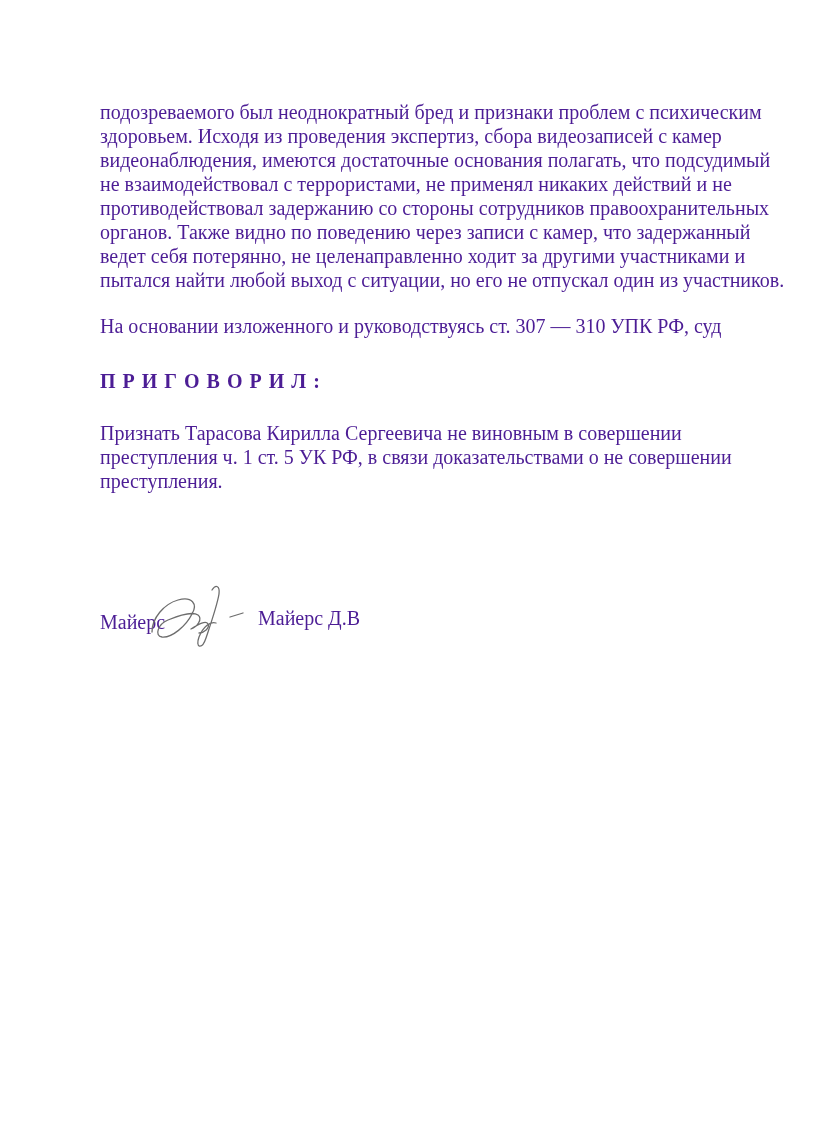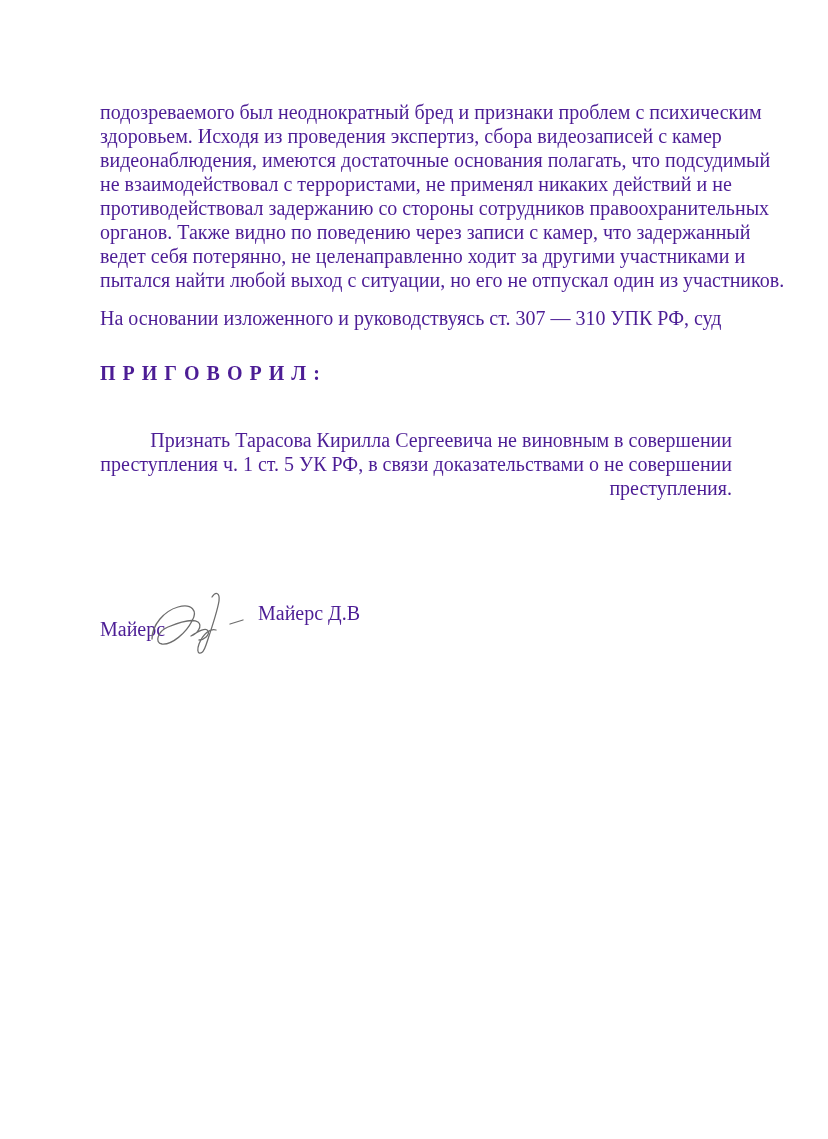--- a/index.html
+++ b/index.html
@@ -23,32 +23,32 @@
     top: 100px;
     width: 632px;
   }
   .para {
     margin: 0;
     font-size: 20px;
     line-height: 24px;
     white-space: pre;      
     overflow: visible;
   }
-  .para-legal-basis { margin-top: 14px; }
+  .para-legal-basis { margin-top: 22px; }
   .verdict-heading {
     margin: 31px 0 0 0;
     width: 632px;
     font-size: 20px;
     line-height: 24px;
     font-weight: bold;
     letter-spacing: 1px;
     text-align: left;
     white-space: pre;
   }
-  .para-verdict { margin-top: 43px; text-align: right; }
+  .para-verdict { margin-top: 28px; }
   .para-appeal  { margin-top: 25px; }
   .sig-row {
     position: relative;
     margin-top: 89px;
     height: 80px;
   }
   .sig-label {
     position: absolute;
     left: 0;
     top: 28px;
@@ -56,21 +56,21 @@
     line-height: 24px;
   }
   .sig-svg {
     position: absolute;
     left: 46px;
     top: 0;
   }
   .sig-name {
     position: absolute;
     left: 158px;
-    top: 12px;
+    top: 24px;
     font-size: 20px;
     line-height: 24px;
   }
 </style>
 </head>
 <body>
 
 <div class="page">
   <div class="doc-body">
 

